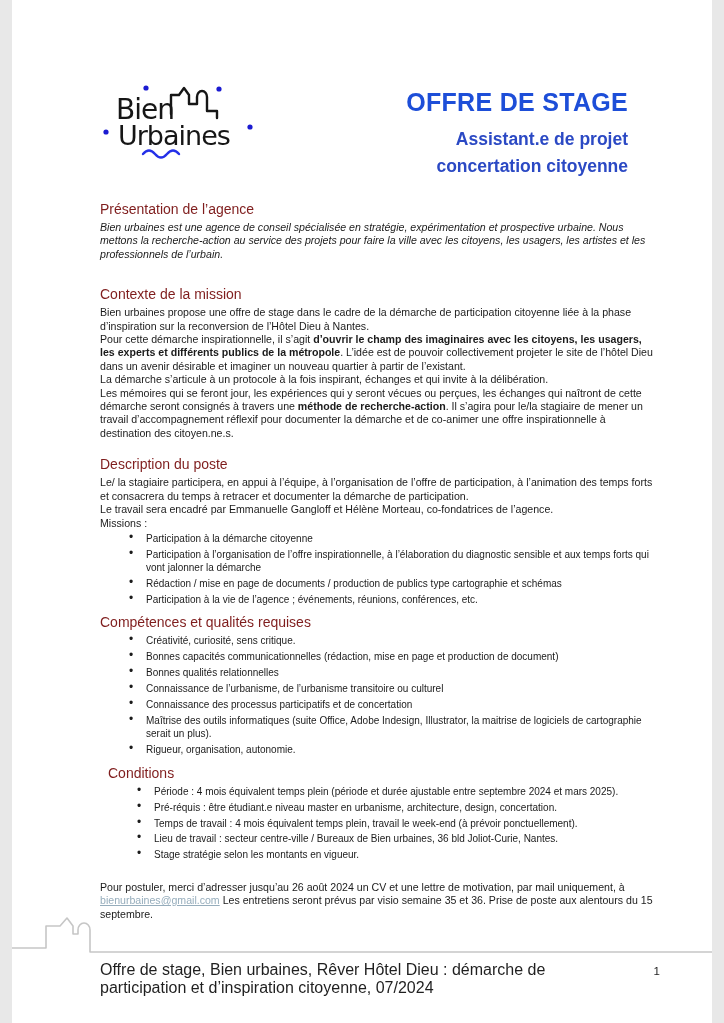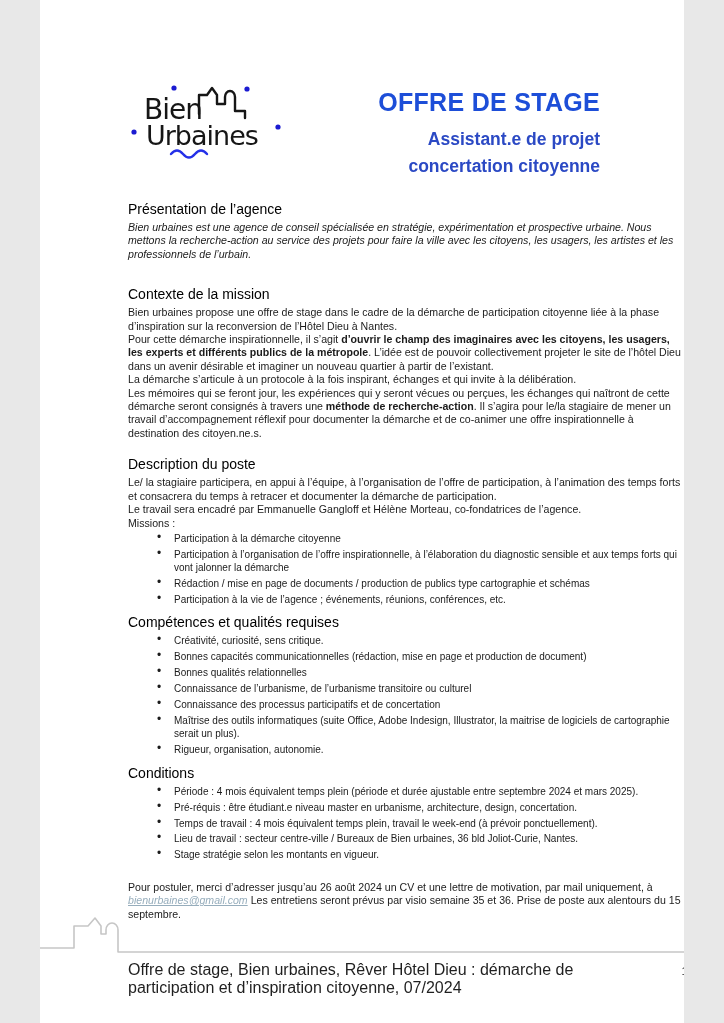--- a/index.html
+++ b/index.html
@@ -1,47 +1,47 @@
 <!DOCTYPE html>
 <html lang="fr"><head>
 <meta charset="utf-8">
 <style>
   * { margin:0; padding:0; box-sizing:border-box; }
   html,body { background:#e8e8e8; }
   .page {
-    position:relative; width:644px; height:1023px; margin:0 auto;
+    position:relative; width:700px; height:1023px; margin:0 auto;
     background:#ffffff; overflow:hidden;
     font-family:"Liberation Sans", sans-serif; color:#1b1b1b;
   }
   
   .logo-box { position:absolute; left:84px; top:78px; width:172px; height:90px; }
   .title-block { position:absolute; top:88px; right:84px; text-align:right; }
   .title-main { font-size:25px; font-weight:700; color:#1d4ed8; letter-spacing:.3px; margin-bottom:9px; }
   .title-sub  { font-size:17.5px; font-weight:700; color:#2b49c4; line-height:27px; }
   
   .content { position:absolute; left:88px; top:201px; width:553px; }
-  .section-heading { font-size:14px; font-weight:500; color:#000000; margin:0 0 4px 0; }
+  .section-heading { font-size:14px; font-weight:500; color:#7f1d1d; margin:0 0 4px 0; }
   p.body { font-size:10.6px; line-height:13.4px; color:#1b1b1b; }
   .italic { font-style:italic; }
   .b { font-weight:700; }
   .sec { margin-bottom:16px; }
   .sec-presentation { margin-bottom:25px; }
   .sec-contexte { margin-bottom:16px; }
   .sec-description { margin-bottom:8px; }
   .sec-competences { margin-bottom:8px; }
-  .sec-conditions { margin-bottom:10px; }
+  .sec-conditions { margin-bottom:10px;margin-left:8px; }
   ul.bullets { list-style:none; margin:2px 0 0 0; padding-left:46px; }
   ul.bullets li {
     position:relative; font-size:10px; line-height:13.4px; margin-bottom:2.5px;
   }
   ul.bullets li::before {
     content:"\2022"; position:absolute; left:-17px; top:-1px; font-size:12px; color:#1b1b1b;
   }
   .closing { margin-top:19px; width:553px; }
-  a.mail-link { color:#96adbc; text-decoration:underline; text-decoration-color:#96adbc;font-style:italic; }
+  a.mail-link { color:#96adbc; text-decoration:underline; text-decoration-color:#96adbc; }
   
   .footer-skyline { position:absolute; left:0; top:913px; width:724px; height:46px; }
   .footer-row { position:absolute; left:88px; top:961px; width:560px; display:flex; align-items:baseline; }
   .footer-text { font-size:16px; color:#1f1f1f; }
   .footer-page { font-size:11.5px; color:#1f1f1f; margin-left:22px; }
 </style>
 </head>
 <body>
 
 <div class="page">

